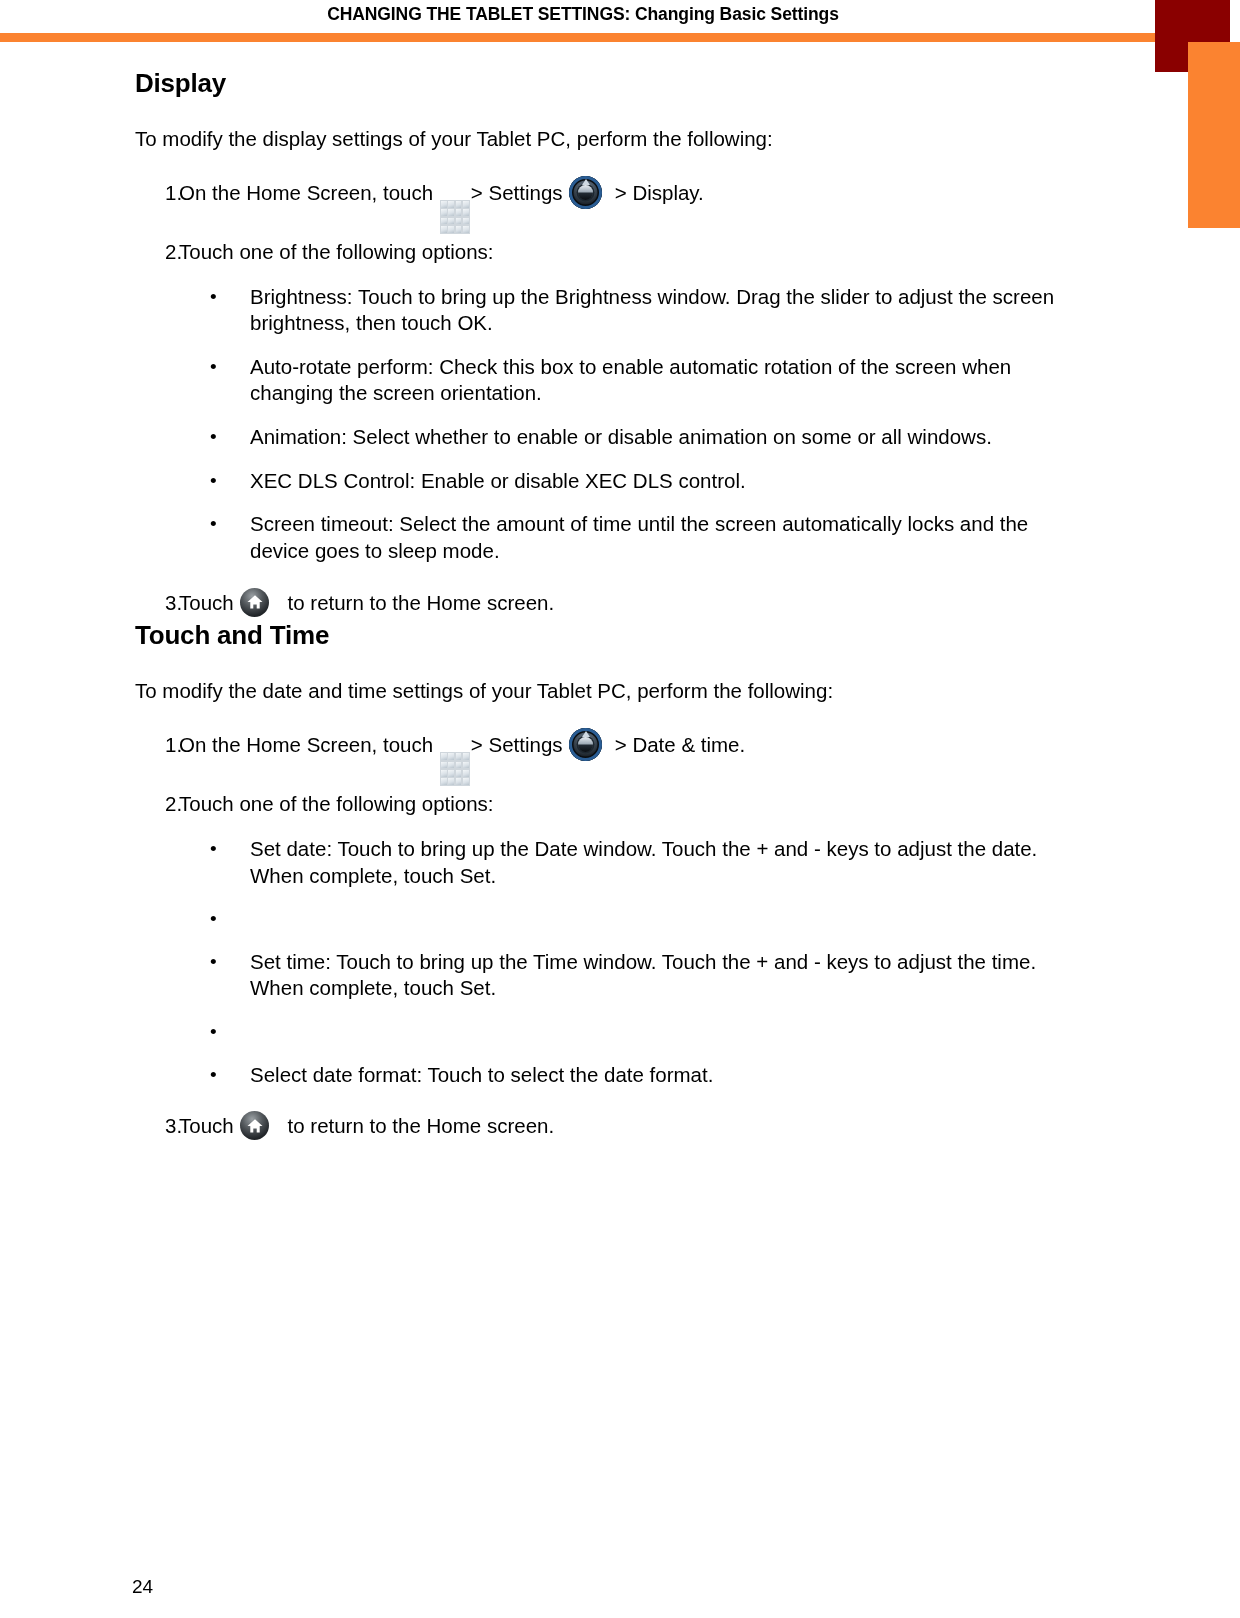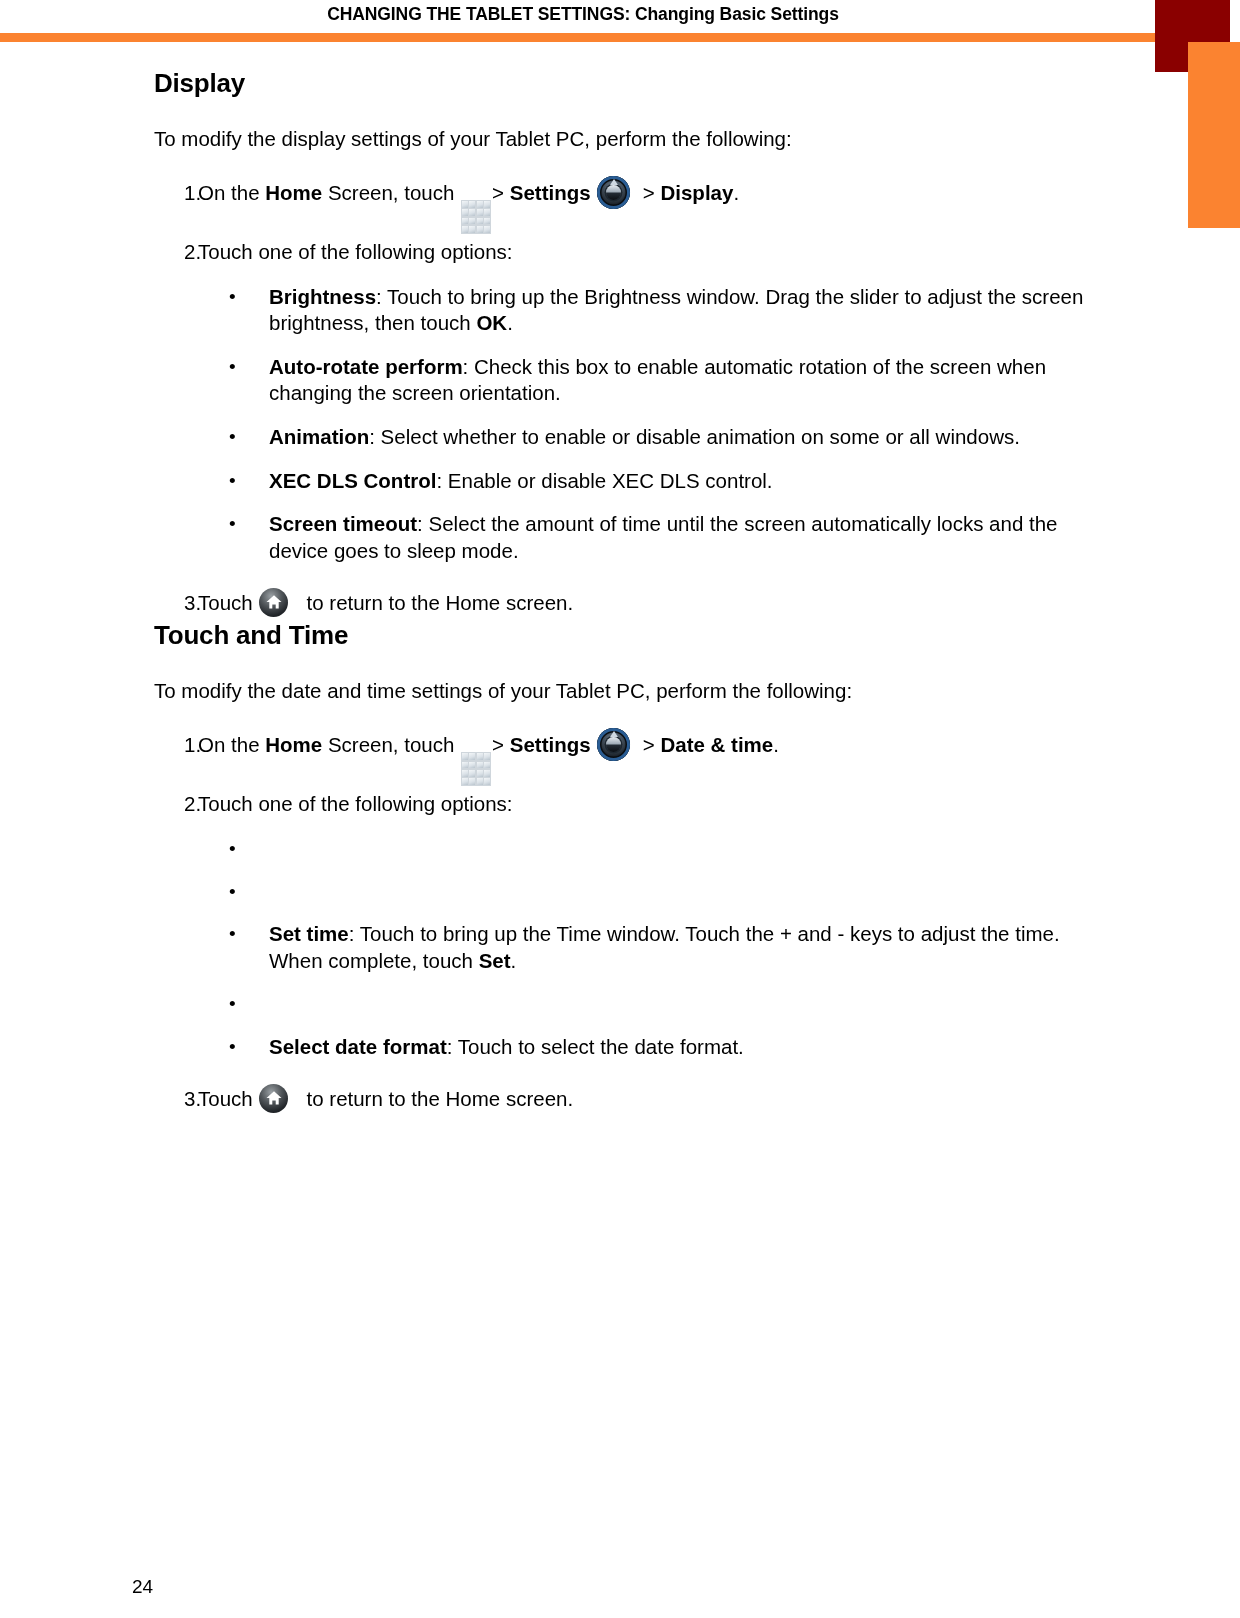--- a/index.html
+++ b/index.html
@@ -69,21 +69,21 @@
     color: #ffffff;
     font-size: 25px;
     font-weight: bold;
     letter-spacing: 0.5px;
   }
 
   
   .content {
     position: absolute;
     top: 68px;
-    left: 154px;
+    left: 135px;
     width: 930px;
   }
 
   h2.section-heading {
     font-size: 26px;
     font-weight: bold;
     margin: 0 0 0 0;
     letter-spacing: -0.2px;
   }
   .section-gap-top { margin-top: 104px; }
@@ -107,21 +107,21 @@
   }
   .step-num {
     width: 44px;
     flex: 0 0 44px;
     padding-left: 30px;
     box-sizing: border-box;
   }
   .step-body {
     flex: 1;
   }
-  b { font-weight: bold; }
+  b { font-weight: normal; }
 
   
   .bullets {
     margin: 16px 0 0 0;
   }
   .bullet {
     display: flex;
     font-size: 20.5px;
     line-height: 1.3;
     margin: 0 0 17px 0;
@@ -324,20 +324,21 @@
     </div>
 
     <div class="step">
       <span class="step-num">2.</span>
       <span class="step-body">Touch one of the following options:</span>
     </div>
 
     <div class="bullets">
       <div class="bullet">
         <span class="bullet-dot">•</span>
+        <span class="bullet-text"><b>Set date</b><span>: Touch to bring up the Date window. Touch the + and - keys to adjust the date. When complete, touch </span><b>Set</b><span>.</span></span>
       </div>
       <div class="bullet">
         <span class="bullet-dot">•</span>
       </div>
       <div class="bullet">
         <span class="bullet-dot">•</span>
         <span class="bullet-text"><b>Set time</b><span>: Touch to bring up the Time window. Touch the + and - keys to adjust the time. When complete, touch </span><b>Set</b><span>.</span></span>
       </div>
       <div class="bullet">
         <span class="bullet-dot">•</span>

